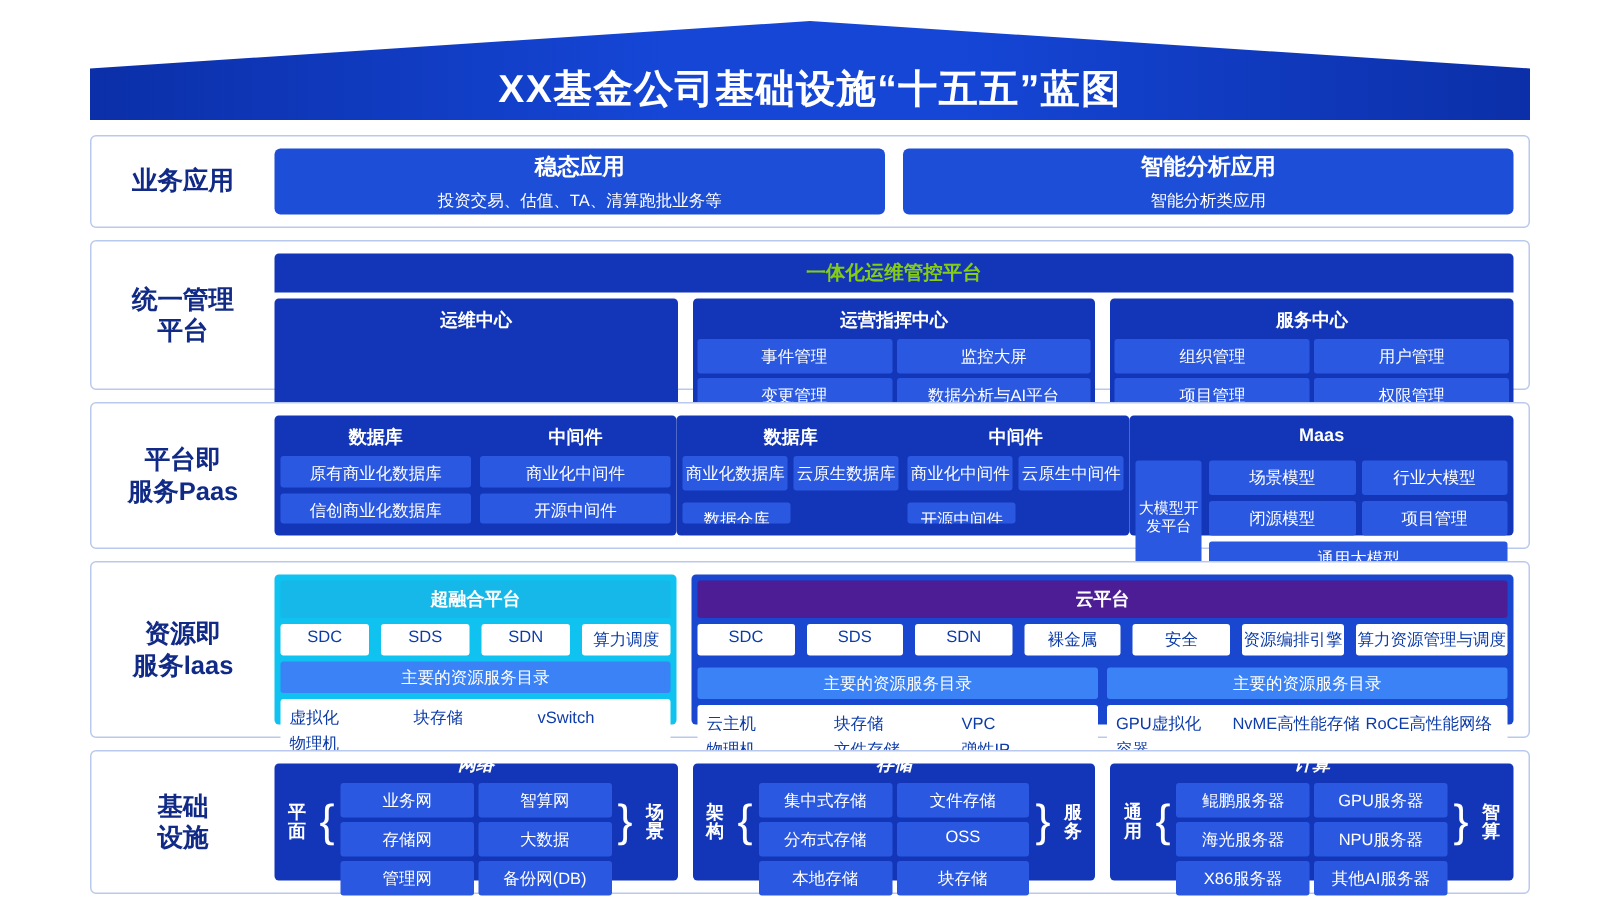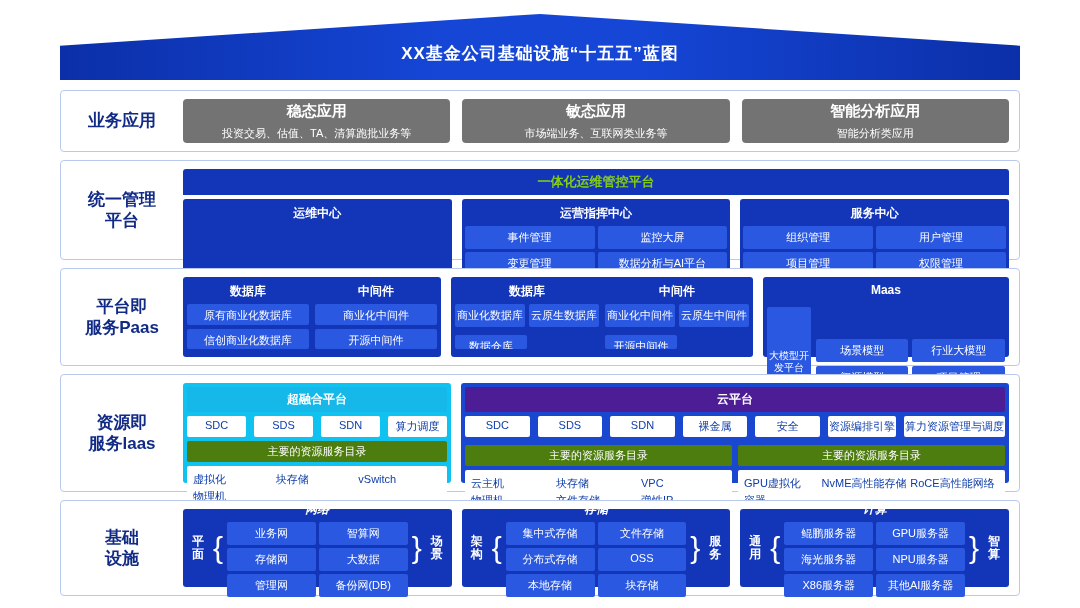--- a/index.html
+++ b/index.html
@@ -17,21 +17,21 @@
     position:absolute; left:60px; top:14px; width:960px; height:66px;
   }
   .roof-shape {
     position:absolute; inset:0;
     background:linear-gradient(90deg,#0b2fa8 0%, #1546d6 40%, #1546d6 60%, #0b2fa8 100%);
     clip-path: polygon(0% 100%, 0% 48%, 50% 0%, 100% 48%, 100% 100%);
   }
   .roof-title {
     position:absolute; left:0; right:0; top:28px;
     text-align:center; color:#ffffff;
-    font-size:17px; font-weight:bold; letter-spacing:1px;
+    font-size:26px; font-weight:bold; letter-spacing:1px;
   }
 
   
   .row {
     position:absolute; left:60px; width:960px;
     border:1px solid #b9c9ee;
     border-radius:4px;
     background:#ffffff;
     display:flex;
   }
@@ -45,21 +45,21 @@
   .cell {
     background:#2a58e0; color:#fff; font-size:11px;
     text-align:center; padding:4px 2px; border-radius:2px;
     white-space:nowrap; overflow:hidden;
   }
 
   
   #row1 { top:90px; height:62px; }
   .r1-wrap { display:flex; gap:12px; height:100%; }
   .r1-card {
-    flex:1; background:#737373; border-radius:4px;
+    flex:1; background:#1d4ed8; border-radius:4px;
     display:flex; flex-direction:column; align-items:center; justify-content:center;
     color:#fff; padding:4px;
   }
   .r1-title { font-size:15px; font-weight:bold; margin-bottom:5px; }
   .r1-sub { font-size:11px; }
 
   
   #row2 { top:160px; height:100px; }
   .r2-band {
     background:#1336b8; color:#84cc16; text-align:center;
@@ -69,44 +69,44 @@
   .r2-col { flex:1; background:#1336b8; border-radius:3px; padding:3px; }
   .r2-col-hd { text-align:center; color:#fff; font-size:12px; font-weight:bold; padding:3px 0 4px; }
   .r2-grid { display:grid; grid-template-columns:1fr 1fr; gap:3px; }
   .cmdb {
     margin-top:5px; background:#0f2fae; color:#fff; text-align:center;
     font-size:12px; font-weight:bold; padding:4px 0; border-radius:3px;
   }
 
   
   #row3 { top:268px; height:98px; }
-  .r3-wrap { display:flex; gap:10px; height:100%; }
+  .r3-wrap { display:flex; height:100%; }
   .r3-group { background:#1336b8; border-radius:3px; padding:4px; display:flex; gap:6px; }
   .r3-sub { flex:1; display:flex; flex-direction:column; }
   .r3-sub-hd { text-align:center; color:#fff; font-size:12px; font-weight:bold; padding:2px 0 4px; }
   .r3-sub .cell { margin-bottom:4px; }
   .maas-hd { text-align:center; color:#fff; font-size:12px; font-weight:bold; padding:2px 0 4px; }
   .maas-body { display:flex; gap:5px; }
   .maas-left {
     width:44px; flex:0 0 44px; background:#2a58e0; color:#fff; font-size:10px;
     display:flex; align-items:center; justify-content:center; text-align:center;
     border-radius:2px; line-height:1.15;
   }
   .maas-right { flex:1; }
-  .maas-grid { display:grid; grid-template-columns:1fr 1fr; gap:4px; margin-bottom:4px;margin-top:32px; }
+  .maas-grid { display:grid; grid-template-columns:1fr 1fr; gap:4px; margin-bottom:4px; }
 
   
   #row4 { top:374px; height:118px; }
   .r4-wrap { display:flex; gap:10px; height:100%; }
   .r4-panel { background:#0fc2ef; border-radius:3px; padding:4px; display:flex; flex-direction:column; }
   .r4-hd { background:#15b8e8; color:#fff; text-align:center; font-size:12px; font-weight:bold; padding:4px 0; border-radius:2px; }
   .r4-hd.blue { background:#1a47d0; }
   .r4-tags { display:flex; gap:8px; margin-top:4px; }
   .tag { flex:1; background:#ffffff; color:#0d3ca8; font-size:11px; text-align:center; padding:3px 1px; border-radius:2px; white-space:nowrap; }
-  .r4-dir { margin-top:4px; background:#4d7c0f; color:#fff; text-align:center; font-size:11px; padding:3px 0; border-radius:2px; }
+  .r4-dir { margin-top:4px; background:#3b82f6; color:#fff; text-align:center; font-size:11px; padding:3px 0; border-radius:2px; }
   .r4-list { margin-top:4px; background:#ffffff; border-radius:2px; padding:5px 6px; flex:1; }
   .r4-foot { margin-top:4px; background:#0a8fd6; color:#fff; text-align:center; font-size:12px; font-weight:bold; padding:4px 0; border-radius:2px; }
   .r4-foot.dark { background:#123bbd; }
   .lst { display:flex; }
   .lst div { font-size:11px; color:#0d3ca8; line-height:1.55; }
   .cloudpanel { flex:1; display:flex; flex-direction:column; }
 
   
   #row5 { top:500px; height:96px; }
   .r5-wrap { display:flex; gap:10px; height:100%; }
@@ -127,24 +127,20 @@
     <div class="roof-title">XX基金公司基础设施“十五五”蓝图</div>
   </div>
 
   <div class="row" id="row1">
     <div class="row-label">业务应用</div>
     <div class="row-body">
       <div class="r1-wrap">
         <div class="r1-card">
           <div class="r1-title">稳态应用</div>
           <div class="r1-sub">投资交易、估值、TA、清算跑批业务等</div>
-        </div>
-        <div class="r1-card">
-          <div class="r1-title">敏态应用</div>
-          <div class="r1-sub">市场端业务、互联网类业务等</div>
         </div>
         <div class="r1-card">
           <div class="r1-title">智能分析应用</div>
           <div class="r1-sub">智能分析类应用</div>
         </div>
       </div>
     </div>
   </div>
 
   <div class="row" id="row2">

